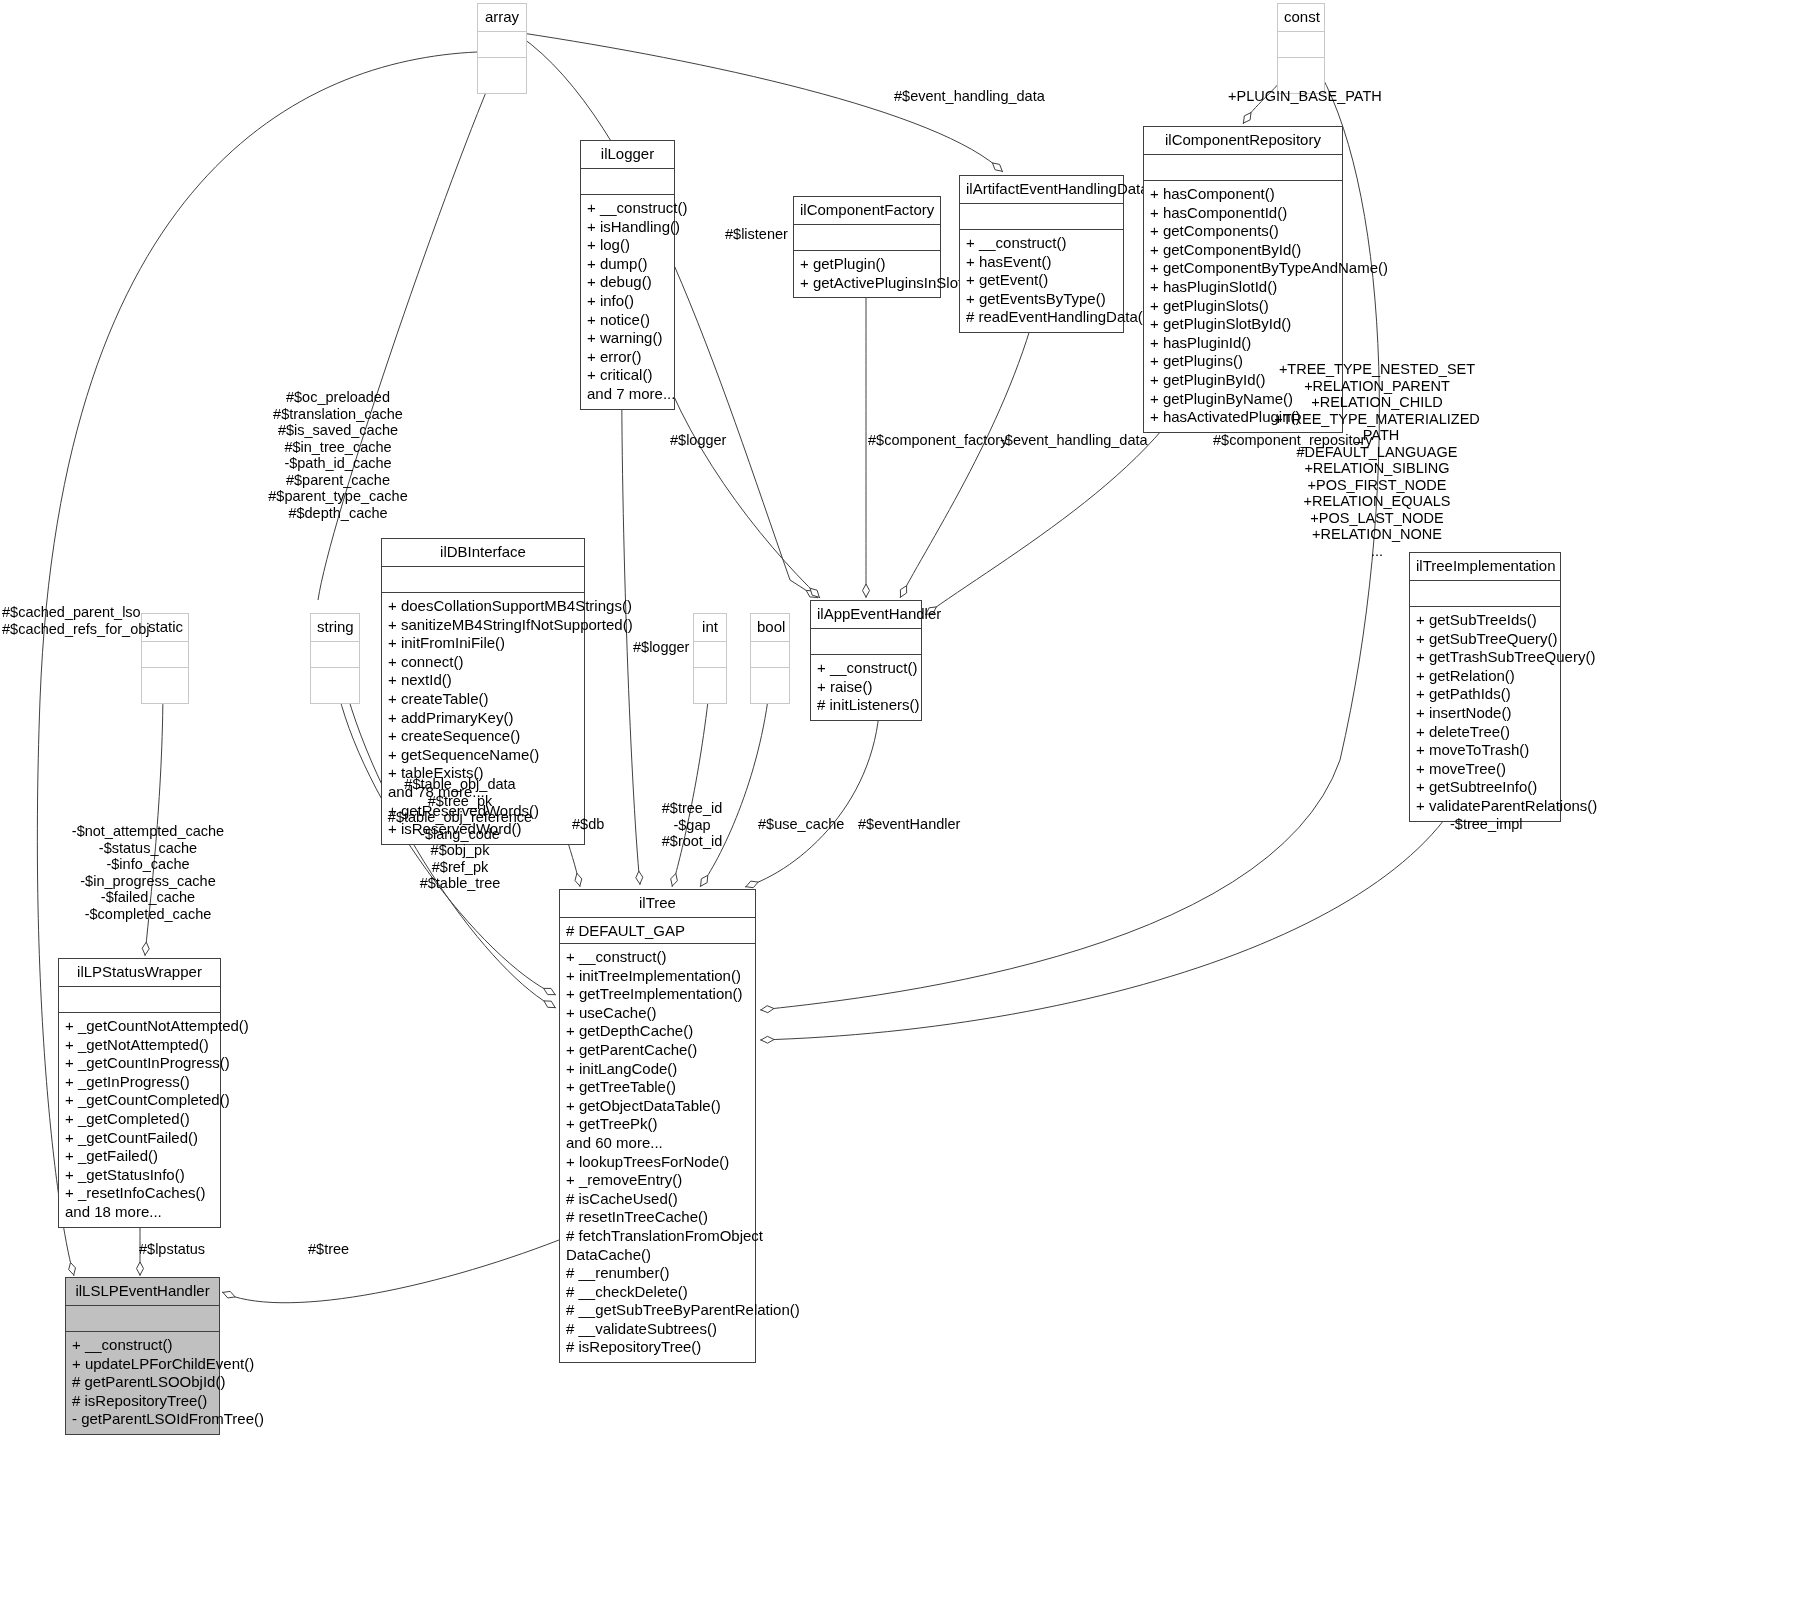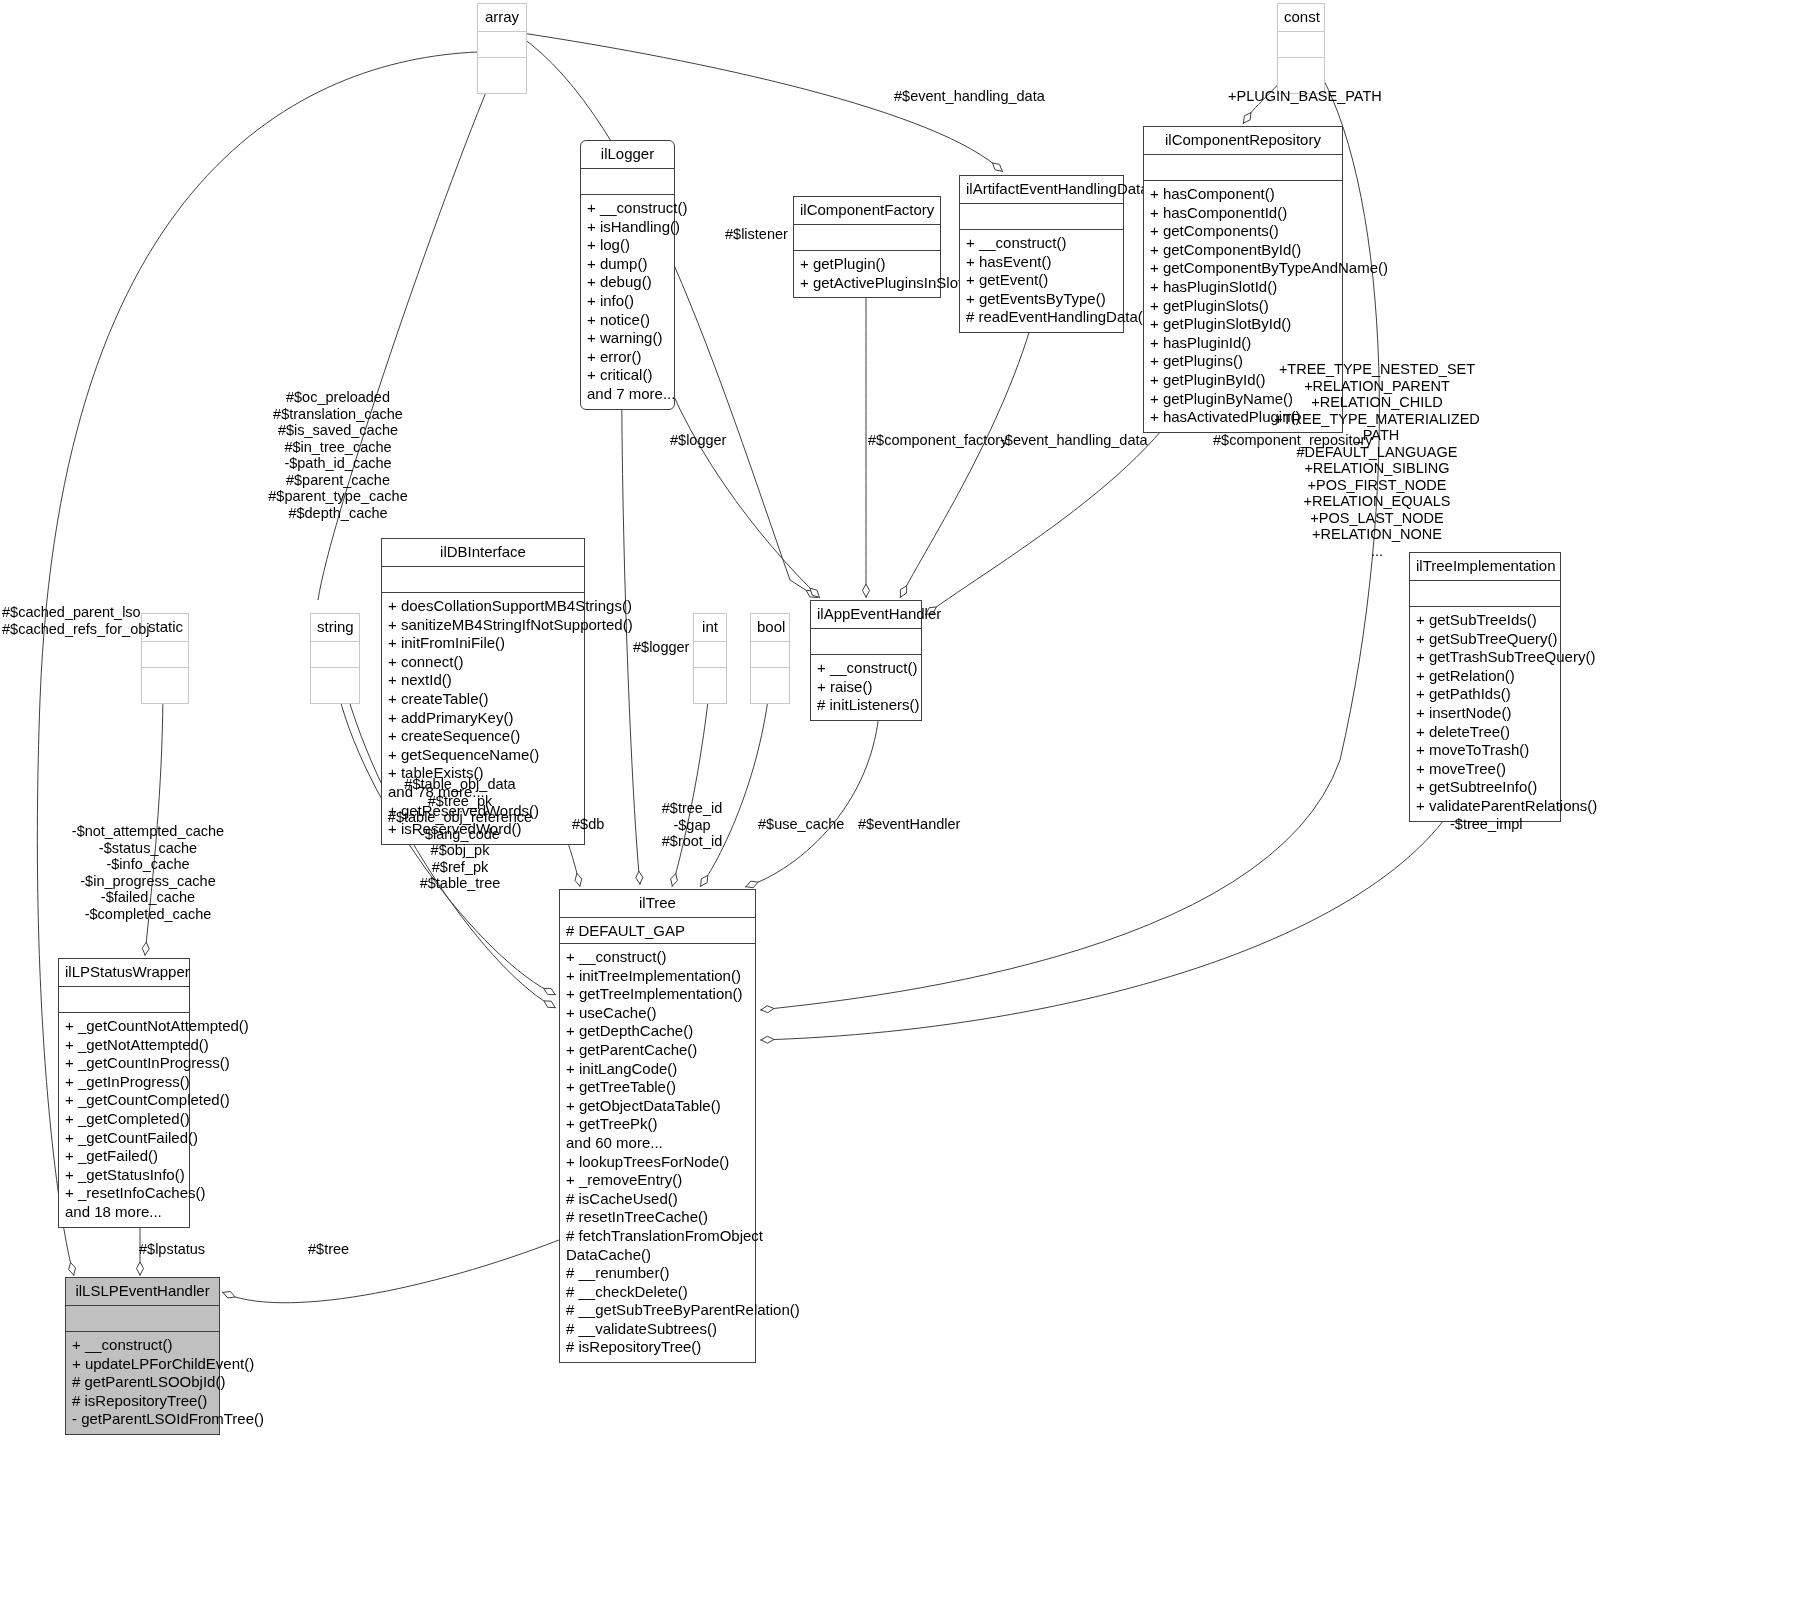--- a/index.html
+++ b/index.html
@@ -105,21 +105,21 @@
 <div class="umlbox light" style="left: 477px; top: 3px; width: 50px; min-height: 70px;">
       <div class="cname">array</div>
       <div class="attrs empty"></div>
       <div class="ops" style="height: 26px;"></div>
     </div>
     <div class="umlbox light" style="left: 1277px; top: 3px; width: 48px; min-height: 70px;">
       <div class="cname">const</div>
       <div class="attrs empty"></div>
       <div class="ops" style="height: 26px;"></div>
     </div>
-    <div class="umlbox" style="left: 580px; top: 140px; width: 95px; min-height: 192px; border-radius: 6px;">
+    <div class="umlbox" style="left: 580px; top: 140px; width: 95px; min-height: 192px;">
       <div class="cname">ilLogger</div>
       <div class="attrs empty"></div>
       <div class="ops">
         <div>+ __construct()</div>
         <div>+ isHandling()</div>
         <div>+ log()</div>
         <div>+ dump()</div>
         <div>+ debug()</div>
         <div>+ info()</div>
         <div>+ notice()</div>
@@ -255,21 +255,21 @@
         <div># resetInTreeCache()</div>
         <div># fetchTranslationFromObject</div>
         <div>DataCache()</div>
         <div># __renumber()</div>
         <div># __checkDelete()</div>
         <div># __getSubTreeByParentRelation()</div>
         <div># __validateSubtrees()</div>
         <div># isRepositoryTree()</div>
       </div>
     </div>
-    <div class="umlbox" style="left: 58px; top: 958px; width: 132px; min-height: 192px;">
+    <div class="umlbox" style="left: 58px; top: 958px; width: 163px; min-height: 192px;">
       <div class="cname">ilLPStatusWrapper</div>
       <div class="attrs empty"></div>
       <div class="ops">
         <div>+ _getCountNotAttempted()</div>
         <div>+ _getNotAttempted()</div>
         <div>+ _getCountInProgress()</div>
         <div>+ _getInProgress()</div>
         <div>+ _getCountCompleted()</div>
         <div>+ _getCompleted()</div>
         <div>+ _getCountFailed()</div>

